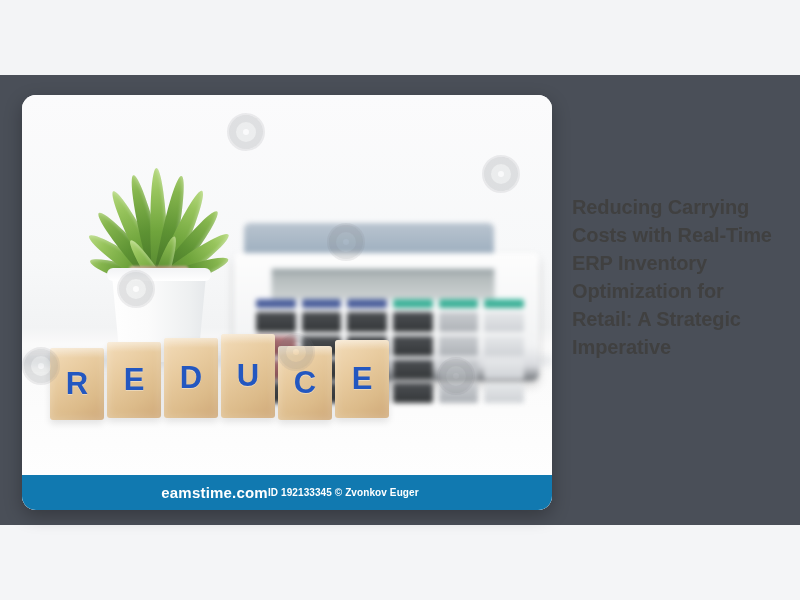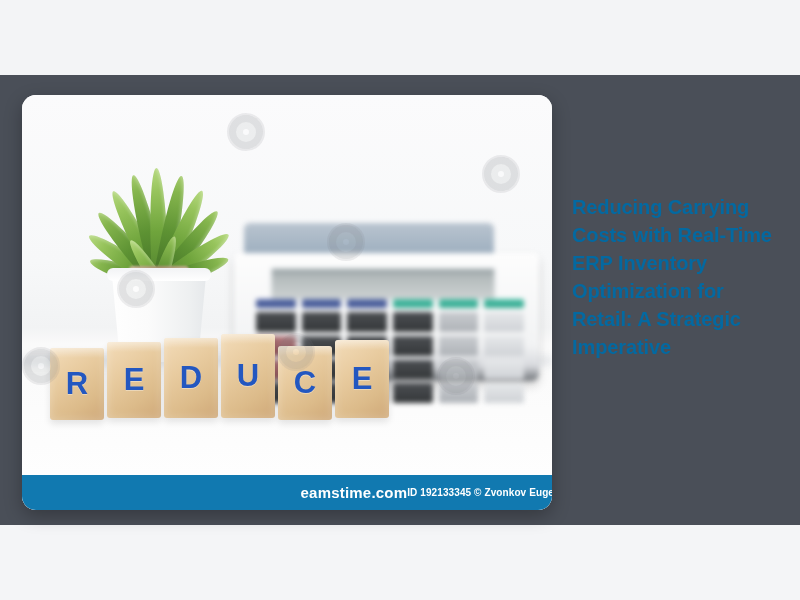--- a/index.html
+++ b/index.html
@@ -233,21 +233,21 @@
 
   
   .wm-bar {
     position: absolute;
     left: 0; bottom: 0;
     width: 100%; height: 35px;
     background: #1179b0;
     color: #ffffff;
     display: flex;
     align-items: center;
-    justify-content: flex-end;
+    justify-content: center;
     padding: 0 6px 1px 0;
     box-sizing: border-box;
     overflow: hidden;
   }
   .wm-brand {
     font-size: 15px;
     font-weight: bold;
     letter-spacing: 0.2px;
     margin-left: -4px;
     white-space: nowrap;
@@ -260,21 +260,21 @@
     white-space: nowrap;
     margin-right: -12px;
     letter-spacing: 0.1px;
   }
 
   
   .title {
     position: absolute;
     left: 572px; top: 105px;
     width: 200px;
-    color: #0369a1;
+    color: #404040;
     font-size: 20px;
     line-height: 28px;
     font-weight: bold;
     font-family: "Liberation Sans", sans-serif;
     letter-spacing: -0.1px;
   }
 </style>
 </head>
 <body>
 

